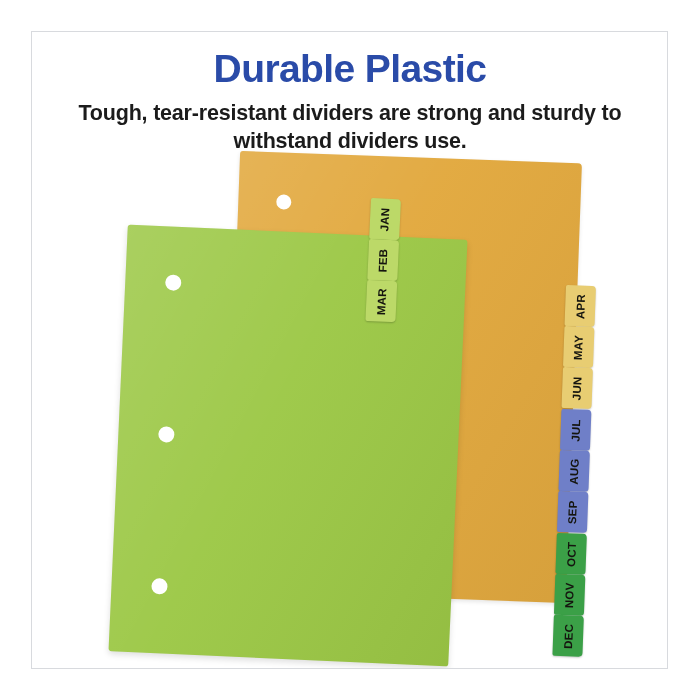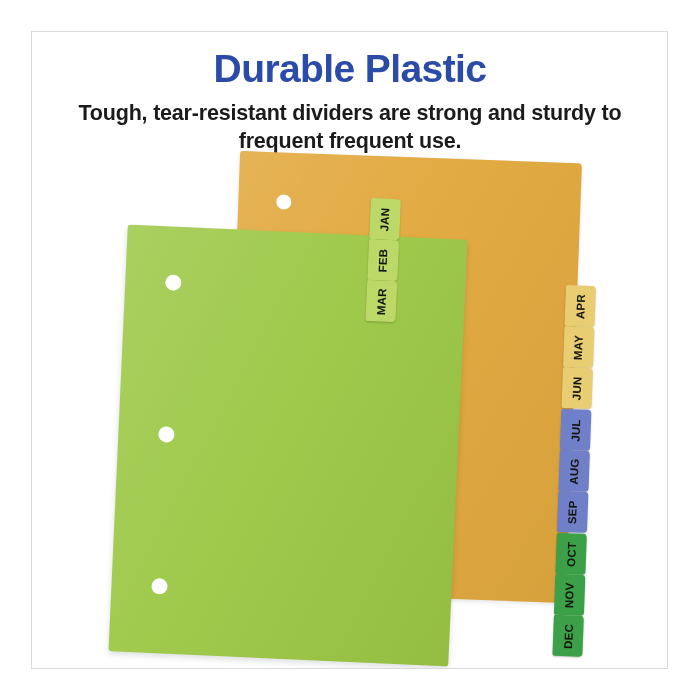--- a/index.html
+++ b/index.html
@@ -188,21 +188,21 @@
 </style>
 </head>
 <body>
 
 <div id="product-card">
 
   <div class="frame"></div>
 
   <div class="headline">Durable Plastic</div>
 
-  <div class="subhead">Tough, tear-resistant dividers are strong and sturdy to frequent frequent use.</div>
+  <div class="subhead">Tough, tear-resistant dividers are strong and sturdy to withstand dividers use.</div>
 
   <div class="stage">
 
     <div class="sheet-orange">
       <div class="hole-o" style="left:38px; top:42px;"></div>
       <div class="hole-o" style="left:34px; top:215px;"></div>
       <div class="hole-o" style="left:30px; top:388px;"></div>
     </div>
 
     <div class="tab-right-group">

